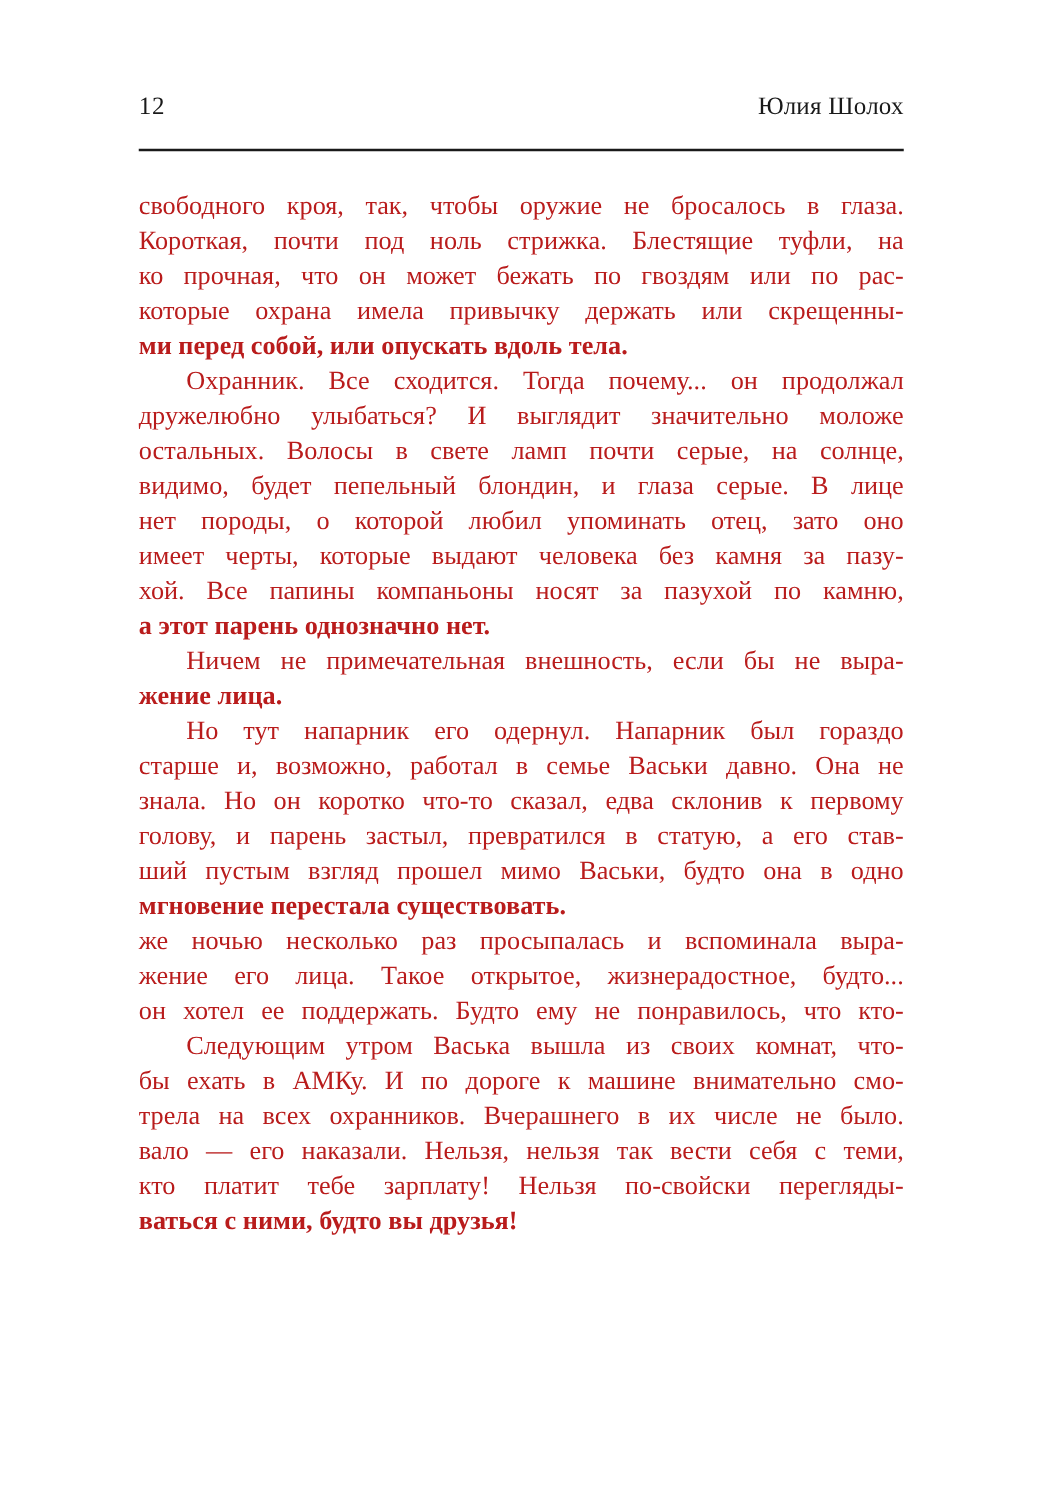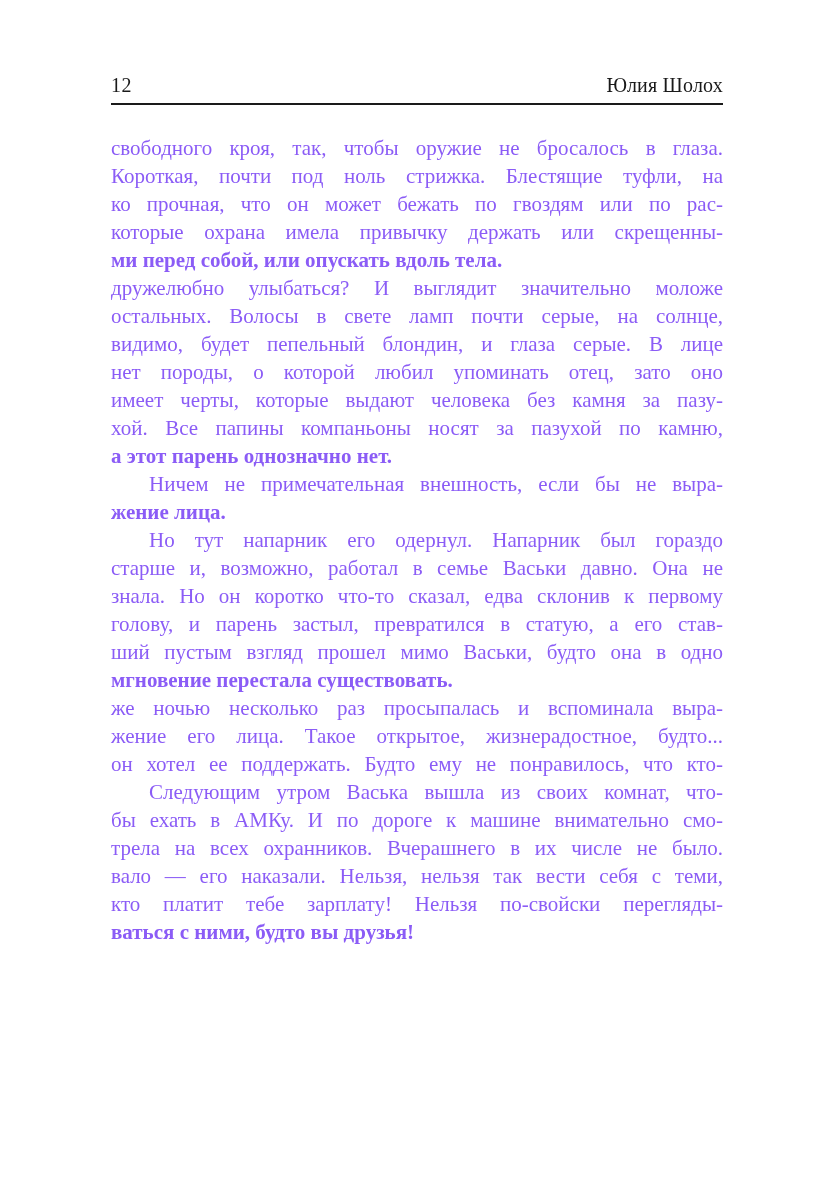--- a/index.html
+++ b/index.html
@@ -25,34 +25,34 @@
     top: 74px;
     width: 612px;
   }
   .running-header {
     display: flex;
     justify-content: space-between;
     align-items: flex-end;
     font-size: 20px;
     line-height: 22px;
     color: #1a1a1a;
-    padding-bottom: 7px;
+    padding-bottom: 23px;
     border-bottom: 2px solid #1a1a1a;
   }
   .page-number {
     letter-spacing: 0.5px;
   }
   .running-title {
     letter-spacing: 0.2px;
   }
   .text-block {
     margin-top: 29px;
     font-size: 21px;
     line-height: 28px;
-    color: #8b5cf6;
+    color: #b91c1c;
   }
   .paragraph {
     margin: 0;
   }
   .line {
     text-align: justify;
     text-align-last: justify;
   }
   .line.last {
     text-align-last: left;
@@ -75,20 +75,21 @@
 
     <div class="text-block" id="text-column">
         <div class="paragraph">
           <div class="line first">свободного кроя, так, чтобы оружие не бросалось в глаза.</div>
           <div class="line">Короткая, почти под ноль стрижка. Блестящие туфли, на</div>
           <div class="line">ко прочная, что он может бежать по гвоздям или по рас-</div>
           <div class="line">которые охрана имела привычку держать или скрещенны-</div>
           <div class="line last">ми перед собой, или опускать вдоль тела.</div>
         </div>
         <div class="paragraph">
+          <div class="line first indented">Охранник. Все сходится. Тогда почему... он продолжал</div>
           <div class="line">дружелюбно улыбаться? И выглядит значительно моложе</div>
           <div class="line">остальных. Волосы в свете ламп почти серые, на солнце,</div>
           <div class="line">видимо, будет пепельный блондин, и глаза серые. В лице</div>
           <div class="line">нет породы, о которой любил упоминать отец, зато оно</div>
           <div class="line">имеет черты, которые выдают человека без камня за пазу-</div>
           <div class="line">хой. Все папины компаньоны носят за пазухой по камню,</div>
           <div class="line last">а этот парень однозначно нет.</div>
         </div>
         <div class="paragraph">
           <div class="line first indented">Ничем не примечательная внешность, если бы не выра-</div>

